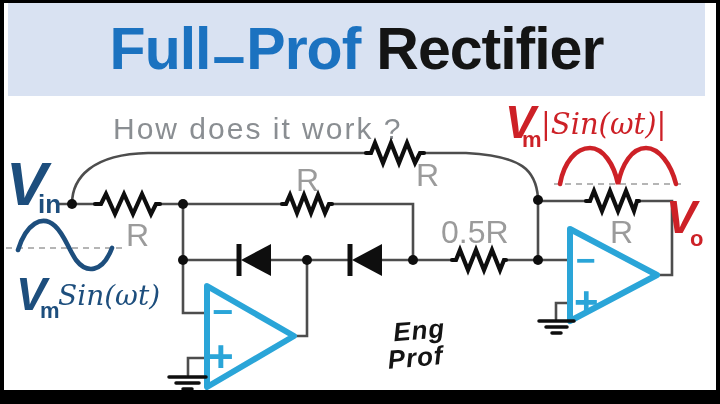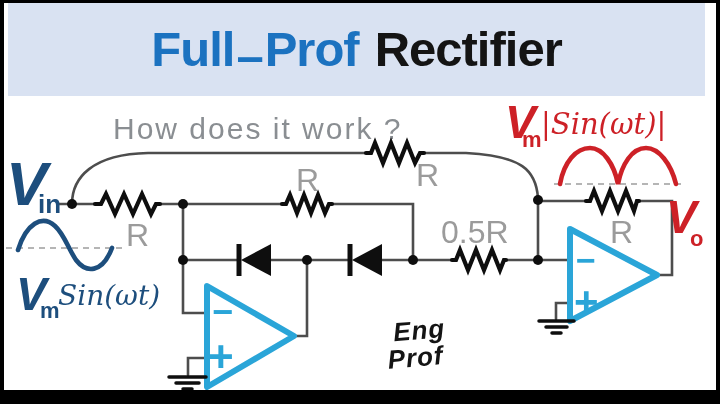--- a/index.html
+++ b/index.html
@@ -5,21 +5,21 @@
   html,body{margin:0;padding:0;background:#000;}
   .stage{position:relative;width:720px;height:404px;background:#fff;overflow:hidden;
          font-family:"Liberation Sans",sans-serif;}
   .bar{position:absolute;background:#000;}
   .bar-top{left:0;top:0;width:720px;height:3px;}
   .bar-bottom{left:0;top:390px;width:720px;height:14px;}
   .bar-left{left:0;top:0;width:4px;height:404px;}
   .bar-right{left:716px;top:0;width:4px;height:404px;}
   .banner{position:absolute;left:8px;top:3px;width:697px;height:93px;background:#d9e2f2;
           display:flex;align-items:center;justify-content:center;white-space:nowrap;}
-  .banner .t{font-weight:700;font-size:49px;letter-spacing:-1px;line-height:93px;}
+  .banner .t{font-weight:700;font-size:59px;letter-spacing:-1px;line-height:93px;}
   .t-blue{color:#1b72c0;}
   .t-black{color:#141414;margin-left:16px;}
   .t-dash{position:relative;top:7px;margin:0 2px;}
   svg{position:absolute;left:0;top:0;}
   svg text{font-family:"Liberation Sans",sans-serif;}
   .wire{stroke:#4d4d4d;stroke-width:2.6;fill:none;stroke-linecap:round;}
   .comp{stroke:#0e0e0e;stroke-width:4.2;fill:none;stroke-linejoin:miter;stroke-linecap:round;}
   .dbar{stroke:#0e0e0e;stroke-width:5;fill:none;}
   .gnd{stroke:#0e0e0e;stroke-width:3.5;fill:none;stroke-linecap:round;}
   .dfill{fill:#0e0e0e;}

